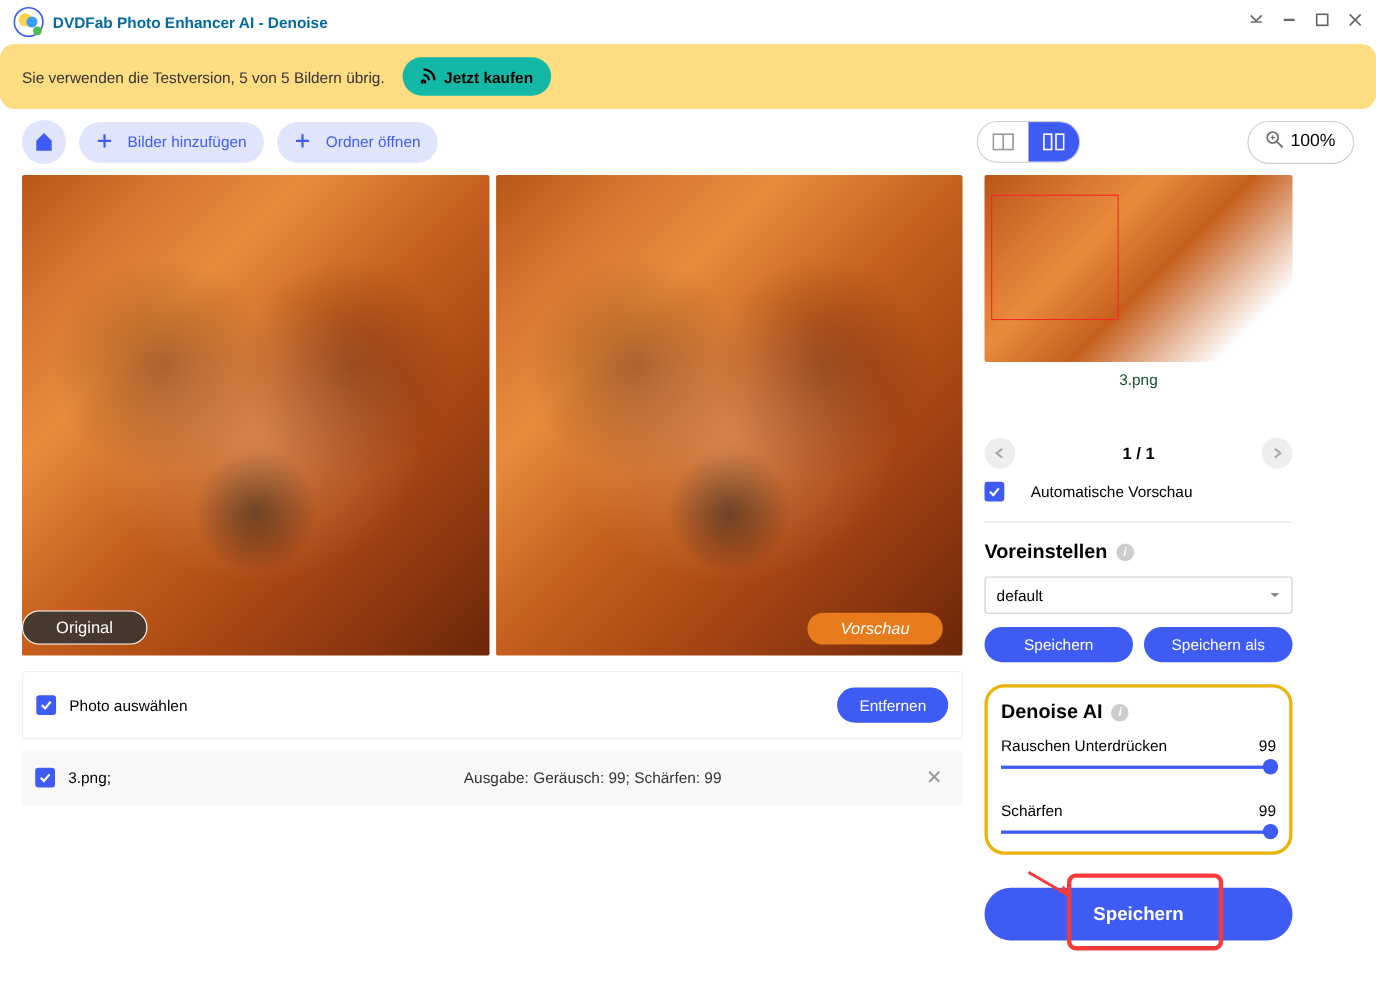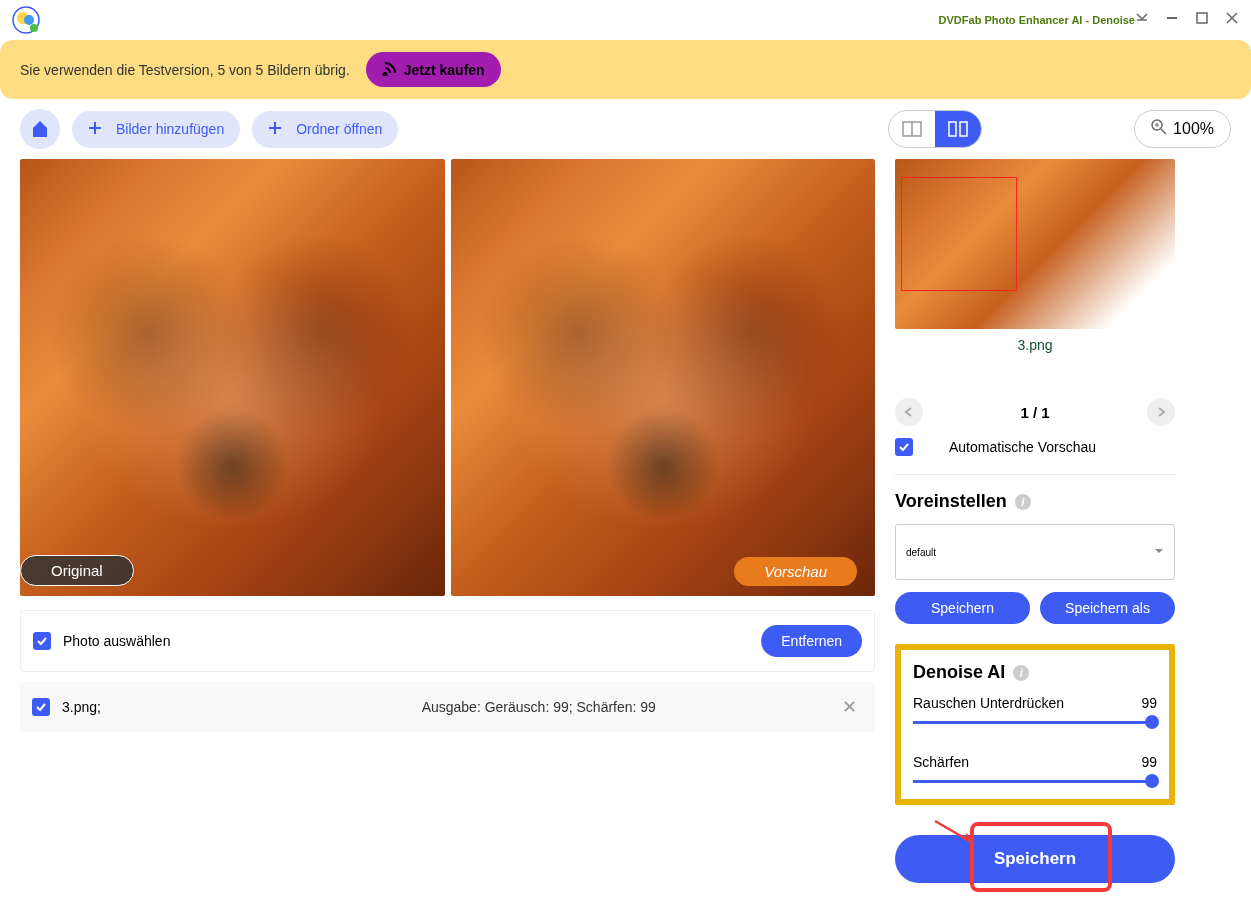--- a/index.html
+++ b/index.html
@@ -1,26 +1,26 @@
 <!DOCTYPE html>
 <html><head>
 <meta charset="utf-8">
 <style>
 * { margin: 0; padding: 0; box-sizing: border-box; font-family: -apple-system, BlinkMacSystemFont, "Segoe UI", Arial, sans-serif; }
 body { background: #fff; width: 1251px; height: 897px; overflow: hidden; }
 
 .titlebar { display: flex; align-items: center; height: 40px; padding: 0 12px; background: #fff; }
 .titlebar .logo { width: 28px; height: 28px; margin-right: 8px; }
-.titlebar .title { font-size: 11px; font-weight: 600; color: #4d7c0f; flex: 1; text-align: right; }
+.titlebar .title { font-size: 14px; font-weight: 600; color: #0369a1; flex: 1; }
 .titlebar .win-controls { display: flex; gap: 16px; }
 .titlebar .win-controls span { cursor: pointer; color: #666; }
 
 .trial-banner { background: #fedc82; display: flex; align-items: center; padding: 12px 20px; border-radius: 13px; }
 .trial-banner .text { font-size: 14px; color: #333; margin-right: 16px; }
-.trial-banner .buy-btn { background: #a21caf; border: none; border-radius: 18px; padding: 8px 16px; font-size: 14px; font-weight: 600; display: flex; align-items: center; gap: 6px; cursor: pointer; }
+.trial-banner .buy-btn { background: #14b8a6; border: none; border-radius: 18px; padding: 8px 16px; font-size: 14px; font-weight: 600; display: flex; align-items: center; gap: 6px; cursor: pointer; }
 
 .toolbar { display: flex; align-items: center; padding: 10px 20px; gap: 12px; background: #fff; }
 .toolbar .home-btn { width: 40px; height: 40px; border-radius: 50%; background: #e1e5fc; display: flex; align-items: center; justify-content: center; cursor: pointer; }
 .toolbar .pill-btn { background: #e1e5fc; border: none; border-radius: 20px; padding: 10px 16px; font-size: 14px; color: #3e5cf4; display: flex; align-items: center; gap: 14px; cursor: pointer; }
 .toolbar .spacer { flex: 1; }
 .toolbar .view-toggle { display: flex; border: 1px solid #ccc; border-radius: 20px; overflow: hidden; }
 .toolbar .view-toggle .vbtn { width: 46px; height: 36px; display: flex; align-items: center; justify-content: center; cursor: pointer; }
 .toolbar .view-toggle .vbtn.active { background: #3e5cf4; }
 .toolbar .zoom { border: 1px solid #ccc; border-radius: 20px; padding: 8px 16px; display: flex; align-items: center; gap: 6px; margin-left: 140px; }
 
@@ -47,31 +47,31 @@
 .list-row .close-x { font-size: 18px; color: #999; cursor: pointer; padding: 0 6px; }
 
 .thumb { width: 100%; height: 170px; background: linear-gradient(135deg, #b85618 0%, #d87430 20%, #e88c3a 35%, #c65f1e 55%, #fff 85%, #fff 100%); position: relative; border-radius: 2px; }
 .thumb .crop { position: absolute; left: 6px; top: 18px; width: 116px; height: 114px; border: 1.5px solid #f22; }
 .thumb-name { text-align: center; font-size: 14px; margin: 8px 0; color: #14532d; }
 
 .pager { display: flex; align-items: center; justify-content: space-between; margin-bottom: 12px; margin-top: 45px; }
 .pager .nav { width: 28px; height: 28px; border-radius: 50%; background: #eee; display: flex; align-items: center; justify-content: center; cursor: pointer; color: #999; }
 .pager .count { font-size: 15px; font-weight: 600; }
 
-.auto-preview { display: flex; align-items: center; gap: 24px; font-size: 14px; margin-bottom: 18px; }
+.auto-preview { display: flex; align-items: center; gap: 12px; font-size: 14px; margin-bottom: 18px; }
 .divider { border-top: 1px solid #e5e5e5; margin: 10px 0 16px; }
 
 .section-title { font-size: 18px; font-weight: 700; display: flex; align-items: center; gap: 8px; margin-bottom: 12px; }
 .section-title .info { width: 16px; height: 16px; border-radius: 50%; background: #ccc; color: #fff; font-size: 11px; display: flex; align-items: center; justify-content: center; font-style: italic; }
 
-.preset-select { width: 100%; border: 1px solid #ccc; border-radius: 3px; padding: 21px 10px; font-size: 10px; display: flex; justify-content: space-between; align-items: center; cursor: pointer; margin-bottom: 12px; }
+.preset-select { width: 100%; border: 1px solid #ccc; border-radius: 3px; padding: 8px 10px; font-size: 14px; display: flex; justify-content: space-between; align-items: center; cursor: pointer; margin-bottom: 12px; }
 .preset-btns { display: flex; gap: 10px; margin-bottom: 20px; }
 .preset-btns .pbtn { flex: 1; background: #3e5cf4; color: #fff; border: none; border-radius: 18px; padding: 8px 0; font-size: 14px; cursor: pointer; }
 
-.denoise-box { border: 6px solid #eab308; border-radius: 2px; padding: 12px; }
+.denoise-box { border: 3px solid #eab308; border-radius: 18px; padding: 12px; }
 .slider-row { margin-bottom: 30px; }
 .slider-row .hdr { display: flex; justify-content: space-between; font-size: 14px; margin-bottom: 10px; }
 .slider-row .track { height: 3px; background: #3e5cf4; position: relative; }
 .slider-row .thumb-dot { width: 14px; height: 14px; border-radius: 50%; background: #3e5cf4; position: absolute; right: -2px; top: -6px; cursor: pointer; }
 
 .big-save { position: relative; margin-top: 30px; text-align: center; }
 .big-save .btn { width: 100%; background: #3e5cf4; color: #fff; border: none; border-radius: 25px; padding: 14px 0; font-size: 17px; font-weight: 600; cursor: pointer; }
 .big-save .redbox { position: absolute; left: 75px; top: -13px; width: 142px; height: 70px; border: 4px solid #f63a3a; border-radius: 8px; pointer-events: none; }
 .arrow { position: absolute; left: 38px; top: -16px; pointer-events: none; }
 </style>

